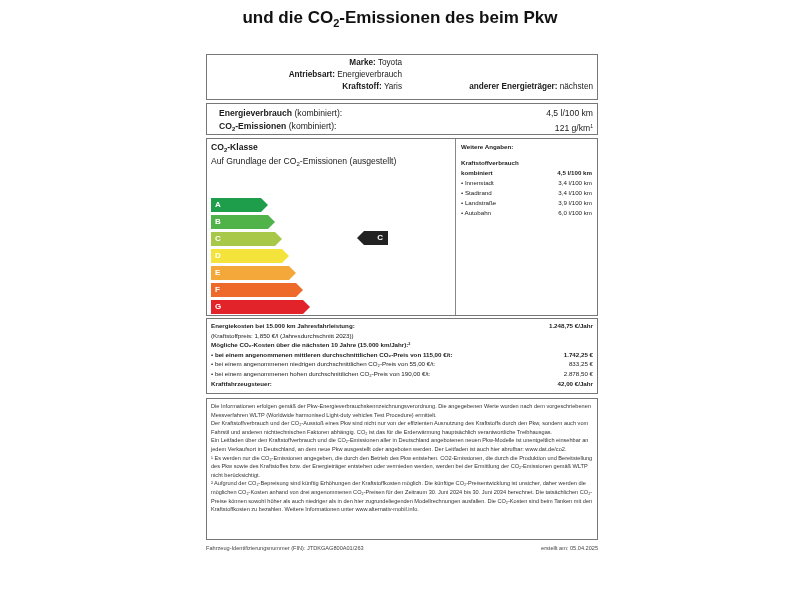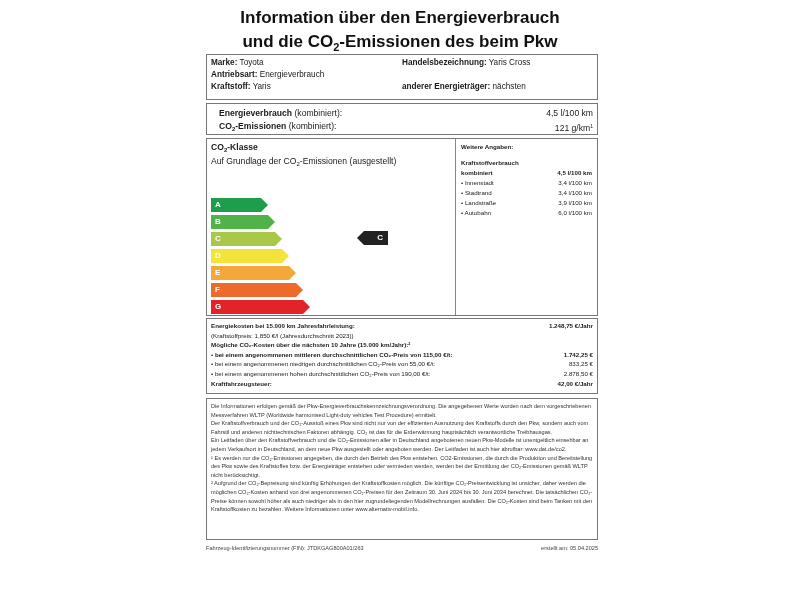--- a/index.html
+++ b/index.html
@@ -4,21 +4,21 @@
 <style>
   html, body { margin: 0; padding: 0; background: #ffffff; }
   body { width: 800px; height: 600px; position: relative; overflow: hidden;
          font-family: "Liberation Sans", "DejaVu Sans", sans-serif; color: #1a1a1a; }
   .title { position: absolute; left: 200px; top: 6px; width: 400px; text-align: center;
            font-weight: bold; font-size: 17px; line-height: 24px; color: #111; }
   .title sub { font-size: 11px; }
   .box { position: absolute; left: 206px; width: 392px; border: 1px solid #888;
          box-sizing: border-box; background: #fff; }
   .box.outer { border: 1.5px solid #777; }
-  .row { display: flex; font-size: 8.2px; line-height: 12px; }
+  .row { display: flex; font-size: 8.2px; line-height: 12px; text-align: right; }
   b { font-weight: bold; }
   sub.s { font-size: 6px; vertical-align: -2px; }
   sup.s { font-size: 5px; vertical-align: 3px; }
 
   
   #info { top: 54px; height: 46px; padding: 2px 4px; }
   #info .col { width: 50%; }
   
   #consumption { top: 103px; height: 32px; padding: 3px 4px; }
   #consumption .row { font-size: 8.6px; line-height: 12.5px; justify-content: space-between; padding-left: 8px; }
@@ -46,28 +46,26 @@
   
   #notes { top: 398px; height: 142px; padding: 3px 4px; font-size: 5.6px; line-height: 8.6px; color: #333; }
   #notes p { margin: 0; }
   #footer { position: absolute; left: 206px; top: 545px; width: 392px; font-size: 5.6px;
             color: #444; display: flex; justify-content: space-between; }
 </style>
 </head>
 <body>
 
 <div class="title">
-  <div>Information über den Energieverbrauch</div>
   <div><span>und die CO</span><sub>2</sub><span>-Emissionen des beim Pkw</span></div>
 </div>
 
 <div class="box outer" id="info">
   <div class="row">
     <div class="col"><b>Marke:</b> <span>Toyota</span></div>
-    <div class="col"><b>Handelsbezeichnung:</b> <span>Yaris Cross</span></div>
   </div>
   <div class="row">
     <div class="col"><b>Antriebsart:</b> <span>Energieverbrauch</span></div>
   </div>
   <div class="row">
     <div class="col"><b>Kraftstoff:</b> <span>Yaris</span></div>
     <div class="col"><b>anderer Energieträger:</b> <span>nächsten</span></div>
   </div>
 </div>
 

